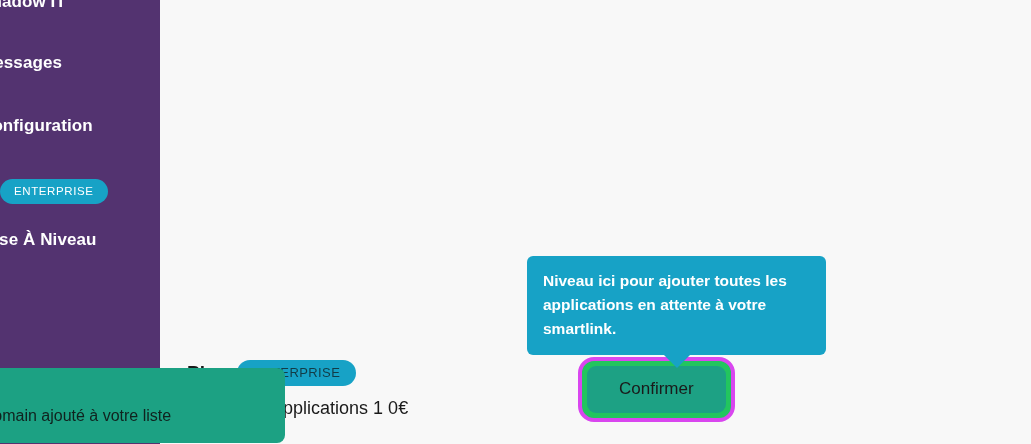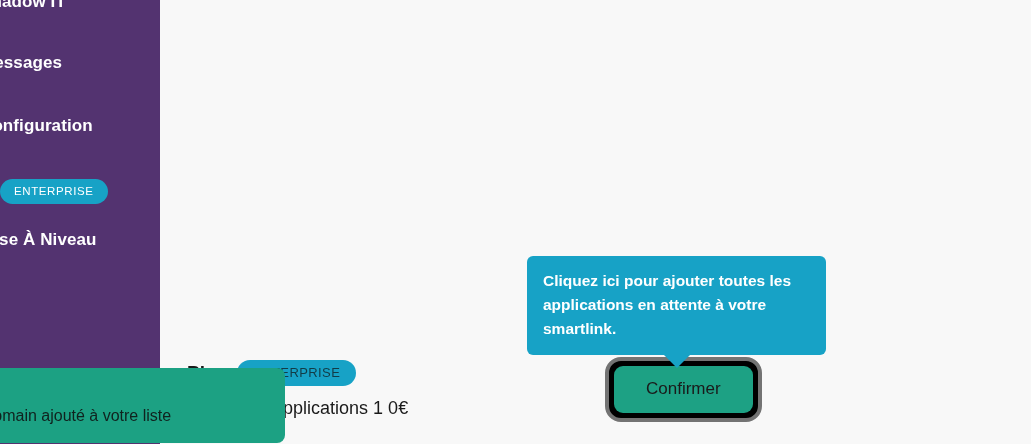--- a/index.html
+++ b/index.html
@@ -129,26 +129,26 @@
     width: 0;
     height: 0;
     border-left: 14px solid transparent;
     border-right: 14px solid transparent;
     border-top: 14px solid #17a2c6;
   }
 
   
   #confirm-wrap {
     position: absolute;
-    left: 445px;
+    left: 418px;
     top: 357px;
     padding: 5px;
-    border: 4px solid #737373;
+    border: 4px solid #d946ef;
     border-radius: 16px;
-    background: #000000;
+    background: #22c55e;
     z-index: 25;
   }
 
   #confirm-button {
     display: block;
     background: #1da184;
     color: #1a1a1a;
     font-family: "Liberation Sans", sans-serif;
     font-size: 17px;
     border: none;
@@ -211,21 +211,21 @@
 <div id="main">
 
   <div id="plan-row">
     <span id="plan-label">Plan</span>
     <span id="plan-badge">ENTERPRISE</span>
   </div>
 
   <div id="plan-desc">Toutes les applications 1 0€</div>
 
   <div id="tooltip">
-    <div id="tooltip-text">Cliquez ici pour ajouter toutes les applications en attente à votre smartlink.</div>
+    <div id="tooltip-text">Niveau ici pour ajouter toutes les applications en attente à votre smartlink.</div>
     <div id="tooltip-arrow"></div>
   </div>
 
   <div id="confirm-wrap">
     <button id="confirm-button">Confirmer</button>
   </div>
 
 </div>
 
 <div id="toast">

